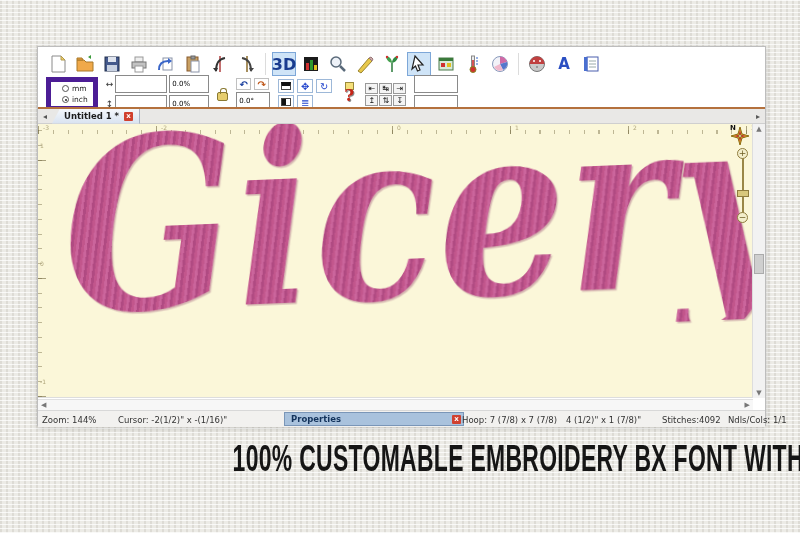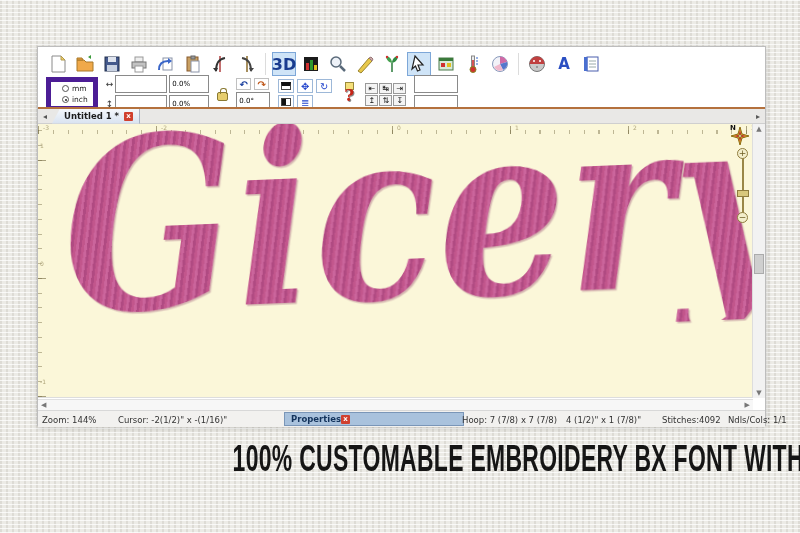--- a/index.html
+++ b/index.html
@@ -111,21 +111,21 @@
              border-top:1px solid #e0e0e0; display:flex; align-items:center; justify-content:space-between;
              padding:0 3px; font-size:7px; color:#777; }
 
   
   .statusbar { position:absolute; left:0; top:363px; width:100%; height:17px; background:#f2f1ef;
                border-top:1px solid #d8d8d8; font-size:8.5px; color:#333; }
   .statusbar .st { position:absolute; top:4px; white-space:nowrap; }
   .st-zoom{left:4px} .st-cursor{left:80px} .st-hoop{left:424px} .st-size{left:528px}
   .st-stitches{left:624px} .st-ndls{left:690px}
   .propsbar { position:absolute; left:246px; top:1px; width:180px; height:14px; background:#a9c2dd;
-              border:1px solid #7a96b8; display:flex; align-items:center; justify-content:flex-start;
+              border:1px solid #7a96b8; display:flex; align-items:center; justify-content:space-between;
               padding:0 2px 0 6px; font-weight:bold; color:#13335c; font-size:8.5px; }
 
   
   .caption { position:absolute; left:0; top:438px; width:800px; text-align:center; }
   .caption span { display:inline-block; font-family:"Liberation Sans",sans-serif; font-weight:bold;
                   font-size:37px; white-space:nowrap; transform:scaleX(.62); transform-origin:center;
                   color:#151515; letter-spacing:0.5px; }
 </style>
 </head>
 <body>

